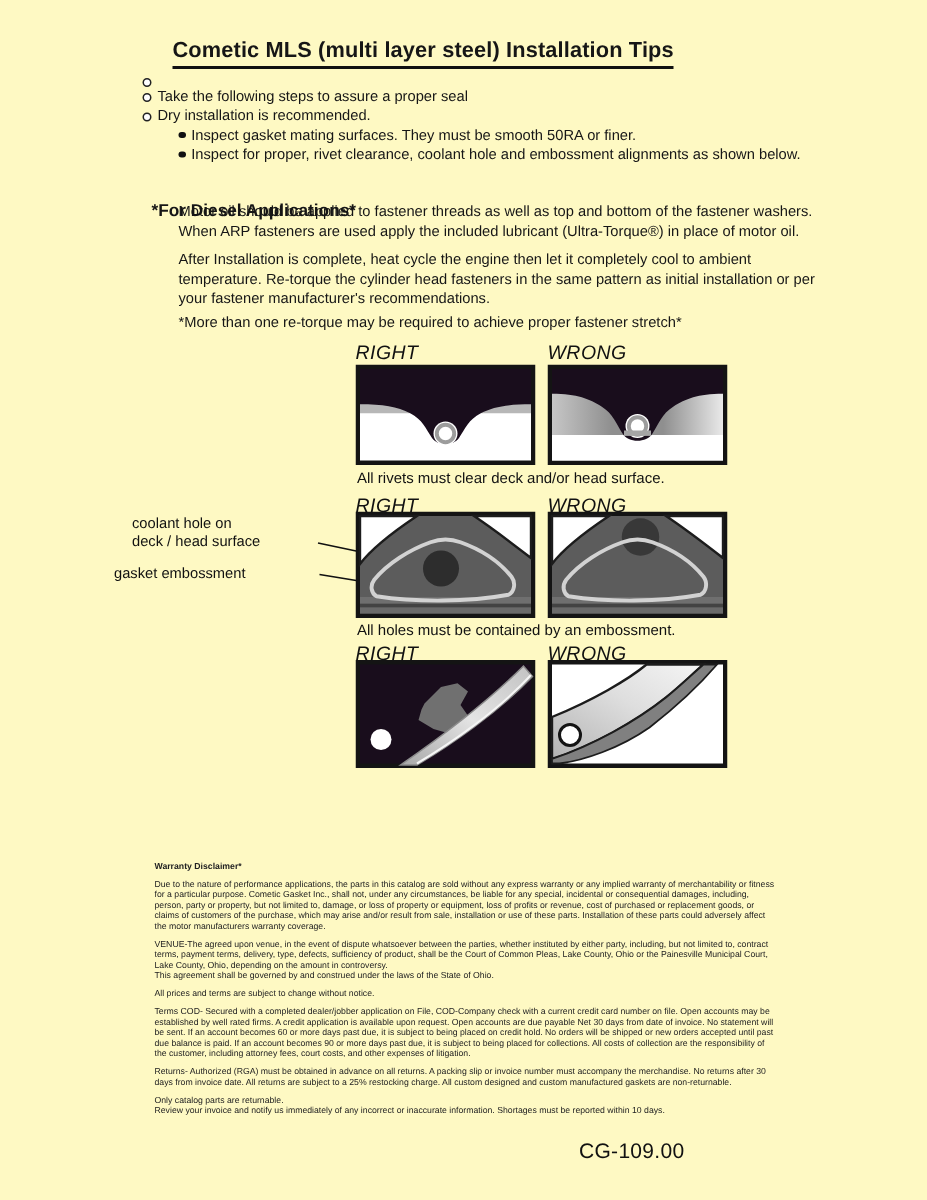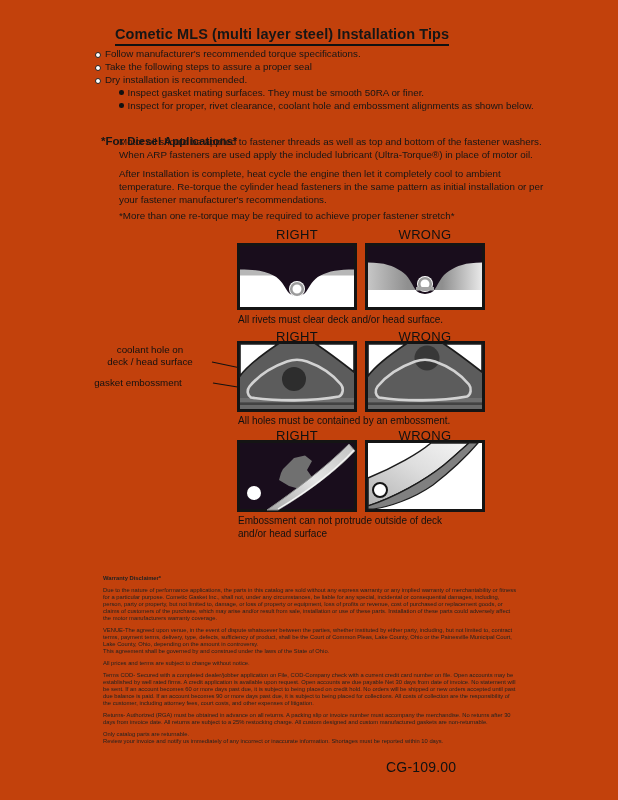--- a/index.html
+++ b/index.html
@@ -1,55 +1,54 @@
 <!DOCTYPE html>
 <html><head>
 <meta charset="utf-8">
 <style>
   html,body{margin:0;padding:0;background:#ffffff;}
   .page{
-    position:relative;width:618px;height:800px;background:#c2410c;overflow:hidden;
+    position:relative;width:618px;height:800px;background:#fef9c3;overflow:hidden;
     font-family:"Liberation Sans","DejaVu Sans",sans-serif;color:#161616;
   }
   .abs{position:absolute;}
   .title{
     left:115px;top:26px;font-size:14.5px;font-weight:700;
     border-bottom:2px solid #111;padding-bottom:2px;letter-spacing:0.1px;
   }
   .bullets{left:95px;top:47px;width:440px;font-size:9.8px;line-height:13px;}
   .b-row{display:flex;align-items:flex-start;}
   .b-row.sub{margin-left:24px;}
   .marker{flex:0 0 auto;width:4px;height:4px;border-radius:50%;margin:4.5px 4px 0 0;}
   .marker.open{border:1px solid #222;background:#fff;}
   .marker.fill{background:#111;width:4.5px;height:4.5px;margin-top:4px;}
   .h2{left:101px;top:135px;font-size:11.5px;font-weight:700;}
   .para{left:87px;width:426px;font-size:9.8px;line-height:13px;margin-left:32px;}
   .p1{top:135px;}
   .p2{top:167px;}
   .note{top:209px;}
-  .dg-header{width:120px;text-align:center;font-size:13px;letter-spacing:0.3px;color:#111;}
+  .dg-header{width:120px;text-align:left;font-size:13px;letter-spacing:0.3px;color:#111;font-style:italic;}
   .dg-caption{left:238px;font-size:10px;line-height:12.5px;color:#111;}
   .fig{display:block;}
-  .lbl{font-size:9.8px;line-height:11.5px;text-align:center;color:#111;}
+  .lbl{font-size:9.8px;line-height:11.5px;text-align:left;color:#111;}
   .fineprint{left:103px;top:575px;width:414px;font-size:5.8px;line-height:7px;color:#222;}
   .fineprint .fp-h{font-weight:700;margin:0 0 5px 0;}
   .fineprint p{margin:0 0 5px 0;white-space:pre-line;}
   .pagecode{left:386px;top:759px;font-size:14px;letter-spacing:0.2px;color:#111;}
 </style>
 </head>
 <body>
 
 <div class="page">
 
   <div class="abs title">Cometic MLS (multi layer steel) Installation Tips</div>
 
   <div class="abs bullets">
     <div class="b-row">
       <span class="marker open"></span>
-      <span>Follow manufacturer's recommended torque specifications.</span>
     </div>
     <div class="b-row">
       <span class="marker open"></span>
       <span>Take the following steps to assure a proper seal</span>
     </div>
     <div class="b-row">
       <span class="marker open"></span>
       <span>Dry installation is recommended.</span>
     </div>
     <div class="b-row sub">
@@ -161,24 +160,20 @@
           <stop offset="0.55" stop-color="#dedede"></stop>
           <stop offset="1" stop-color="#f5f5f5"></stop>
       </linearGradient>
     </defs>
     <rect x="1.5" y="1.5" width="117" height="69" fill="#ffffff" stroke="#141414" stroke-width="3"></rect>
     <path d="M3,38 C30,27 54,13 66,3 L104,3 C97,9 89,17 79,25 C59,41 30,57 3,66 Z" fill="url(#g4)" stroke="#1c1c1c" stroke-width="1.6"></path>
     <path d="M3,66 C30,57 59,41 79,25 C89,17 97,9 104,3 L113,3 C101,17 86,31 68,45 C48,59 24,67 8,69 L3,69 Z" fill="#808080" stroke="#1c1c1c" stroke-width="1.2"></path>
     <circle cx="15" cy="50" r="7" fill="#ffffff" stroke="#141414" stroke-width="2"></circle>
   </svg>
 
-  <div class="abs dg-caption" style="top:515px;">
-    <span>Embossment can not protrude outside of deck</span><br>
-    <span>and/or head surface</span>
-  </div>
 
   <div class="abs fineprint">
     <div class="fp-h">Warranty Disclaimer*</div>
     <p>Due to the nature of performance applications, the parts in this catalog are sold without any express warranty or any implied warranty of merchantability or fitness for a particular purpose.  Cometic Gasket Inc., shall not, under any circumstances, be liable for any special, incidental or consequential damages, including, person, party or property, but not limited to, damage, or loss of property or equipment, loss of profits or revenue, cost of purchased or replacement goods, or claims of customers of the purchase, which may arise and/or result from sale, installation or use of these parts.  Installation of these parts could adversely affect the motor manufacturers warranty coverage.</p>
     <p>VENUE-The agreed upon venue, in the event of dispute whatsoever between the parties, whether instituted by either party, including, but not limited to, contract terms, payment terms, delivery, type, defects, sufficiency of product, shall be the Court of Common Pleas, Lake County, Ohio or the Painesville Municipal Court, Lake County, Ohio, depending on the amount in controversy.
 This agreement shall be governed by and construed under the laws of the State of Ohio.</p>
     <p>All prices and terms are subject to change without notice.</p>
     <p>Terms COD- Secured with a completed dealer/jobber application on File, COD-Company check with a current credit card number on file.  Open accounts may be established by well rated firms.  A credit application is available upon request.  Open accounts are due payable Net 30 days from date of invoice.  No statement will be sent.  If an account becomes 60 or more days past due, it is subject to being placed on credit hold.  No orders will be shipped or new orders accepted until past due balance is paid.  If an account becomes 90 or more days past due, it is subject to being placed for collections.  All costs of collection are the responsibility of the customer, including attorney fees, court costs, and other expenses of litigation.</p>
     <p>Returns- Authorized (RGA) must be obtained in advance on all returns.  A packing slip or invoice number must accompany the merchandise.  No returns after 30 days from invoice date.  All returns are subject to a 25% restocking charge.  All custom designed and custom manufactured gaskets are non-returnable.</p>
     <p>Only catalog parts are returnable.

